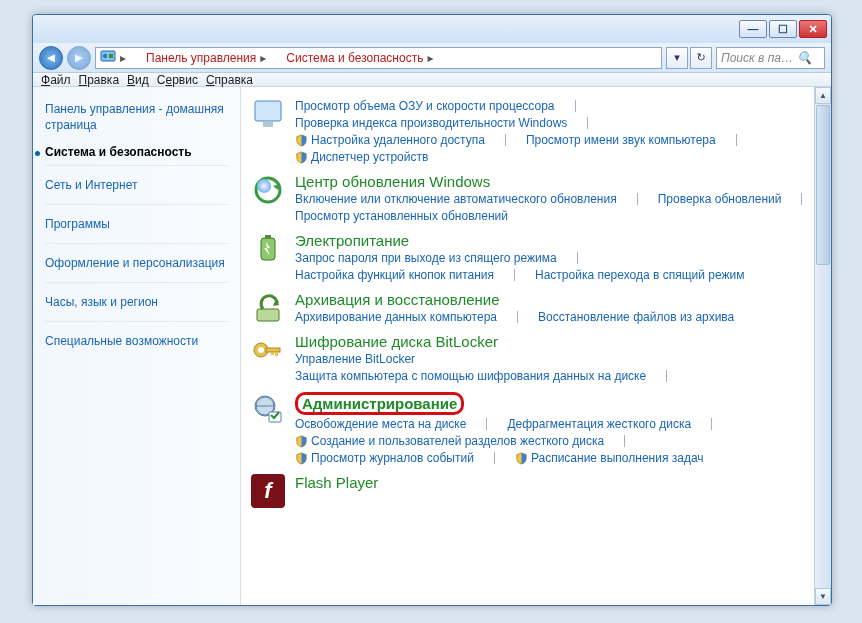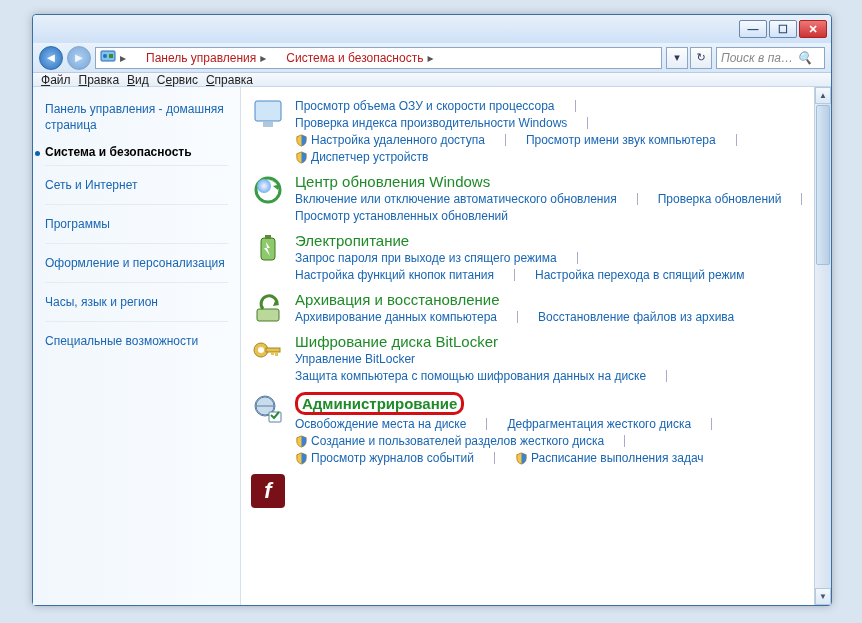--- a/index.html
+++ b/index.html
@@ -390,20 +390,23 @@
                 <span>Расписание выполнения задач</span>
               </span>
           </div>
         </div>
       </div>
 
       <div class="cat">
         <div class="icon">
           <div class="flash-icon">f</div>
         </div>
+        <div class="body">
+          <div class="cat-title">Flash Player</div>
+        </div>
       </div>
 
 
       <div class="scrollbar">
         <div class="arrow">▲</div>
         <div class="thumb"></div>
         <div class="arrow down">▼</div>
       </div>
     </div>
 

